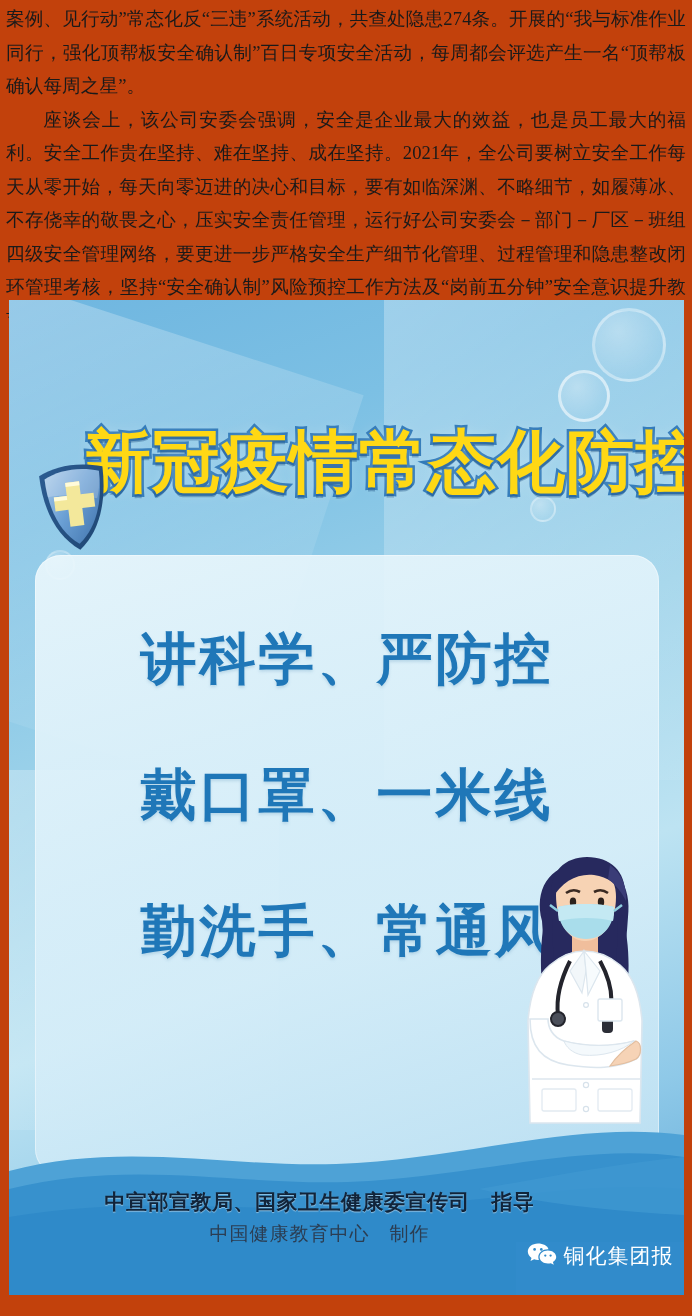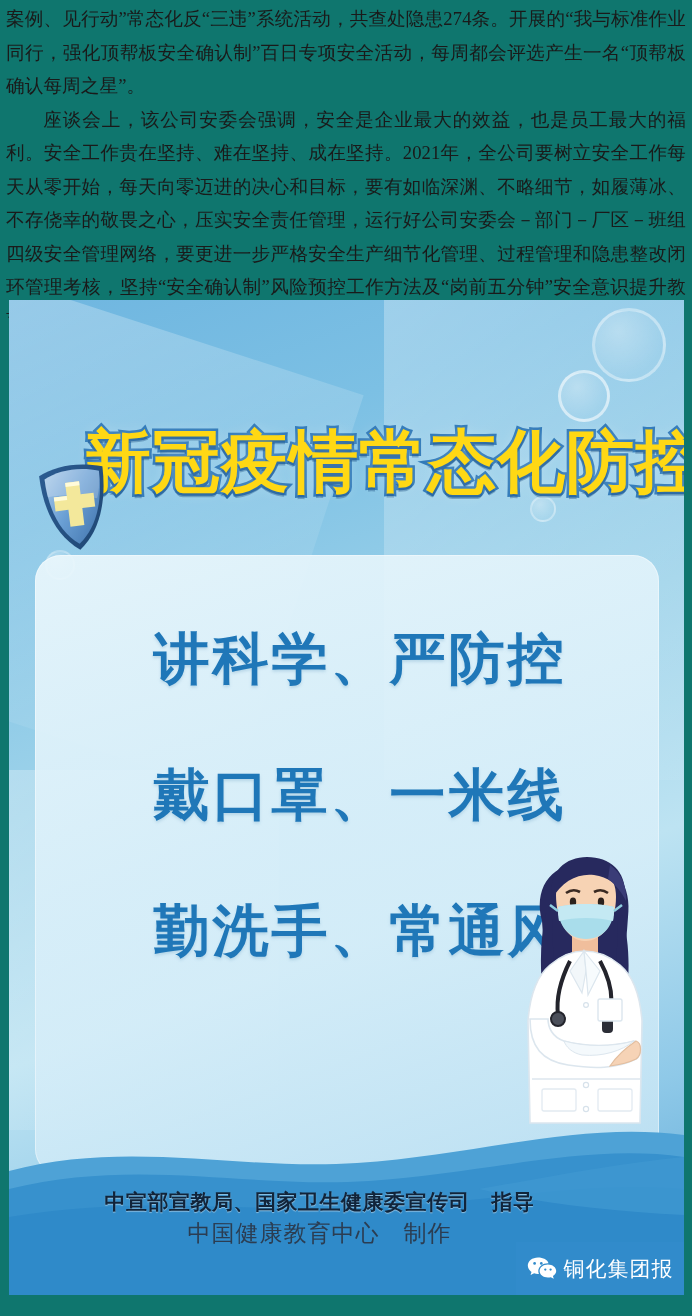--- a/index.html
+++ b/index.html
@@ -7,21 +7,21 @@
     width: 692px;
     height: 1316px;
     background: #ffffff;
     font-family: "Liberation Serif", "DejaVu Serif", serif;
     overflow: hidden;
   }
   #page {
     position: relative;
     width: 692px;
     height: 1316px;
-    background: #0f766e;
+    background: #c2410c;
   }
 
   
   .article {
     position: absolute;
     left: 0; top: 0;
     width: 692px;
     padding: 2px 6px 0 6px;
   }
   .para {
@@ -118,21 +118,21 @@
     top: 255px;
     width: 624px;
     height: 620px;
     border-radius: 26px;
     background:
       linear-gradient(165deg, rgba(234,247,252,0.92) 0%, rgba(219,240,250,0.86) 45%, rgba(203,232,246,0.78) 100%);
     box-shadow: 0 0 0 1px rgba(255,255,255,0.40) inset;
   }
   .slogans {
     position: absolute;
-    left: 13px; top: 36px;
+    left: 0; top: 36px;
     width: 624px;
   }
   .slogan-line {
     font-family: "DejaVu Sans", "Liberation Sans", sans-serif;
     font-size: 56px;
     font-weight: bold;
     color: #1F77B8;
     line-height: 136px;
     letter-spacing: 3px;
     text-align: center;
@@ -166,39 +166,39 @@
     font-family: "DejaVu Sans", "Liberation Sans", sans-serif;
     font-size: 21px;
     font-weight: bold;
     color: #11243a;
     letter-spacing: 0.5px;
     line-height: 30px;
     text-shadow: 0 1px 1px rgba(255,255,255,0.45);
     white-space: nowrap;
   }
   .credit-sub {
-    font-family: Liberation Serif, serif;
-    font-size: 23px;
+    font-family: Liberation Sans, sans-serif;
+    font-size: 19px;
     color: #2b3d52;
     letter-spacing: 1px;
     line-height: 30px;
     margin-top: 2px;
     white-space: nowrap;
   }
 
   
   .watermark {
     position: absolute;
     left: 516px;
     top: 1242px;
     width: 168px;
     height: 53px;
     background: #318BCB;
     display: flex;
-    align-items: center;
+    align-items: flex-start;
     justify-content: center;
     gap: 7px;
   }
   .wechat-icon { width: 30px; height: 26px; flex: 0 0 auto; }
   .watermark-label {
     font-family: "DejaVu Sans", "Liberation Sans", sans-serif;
     font-size: 21px;
     color: #ffffff;
     letter-spacing: 1px;
     white-space: nowrap;

